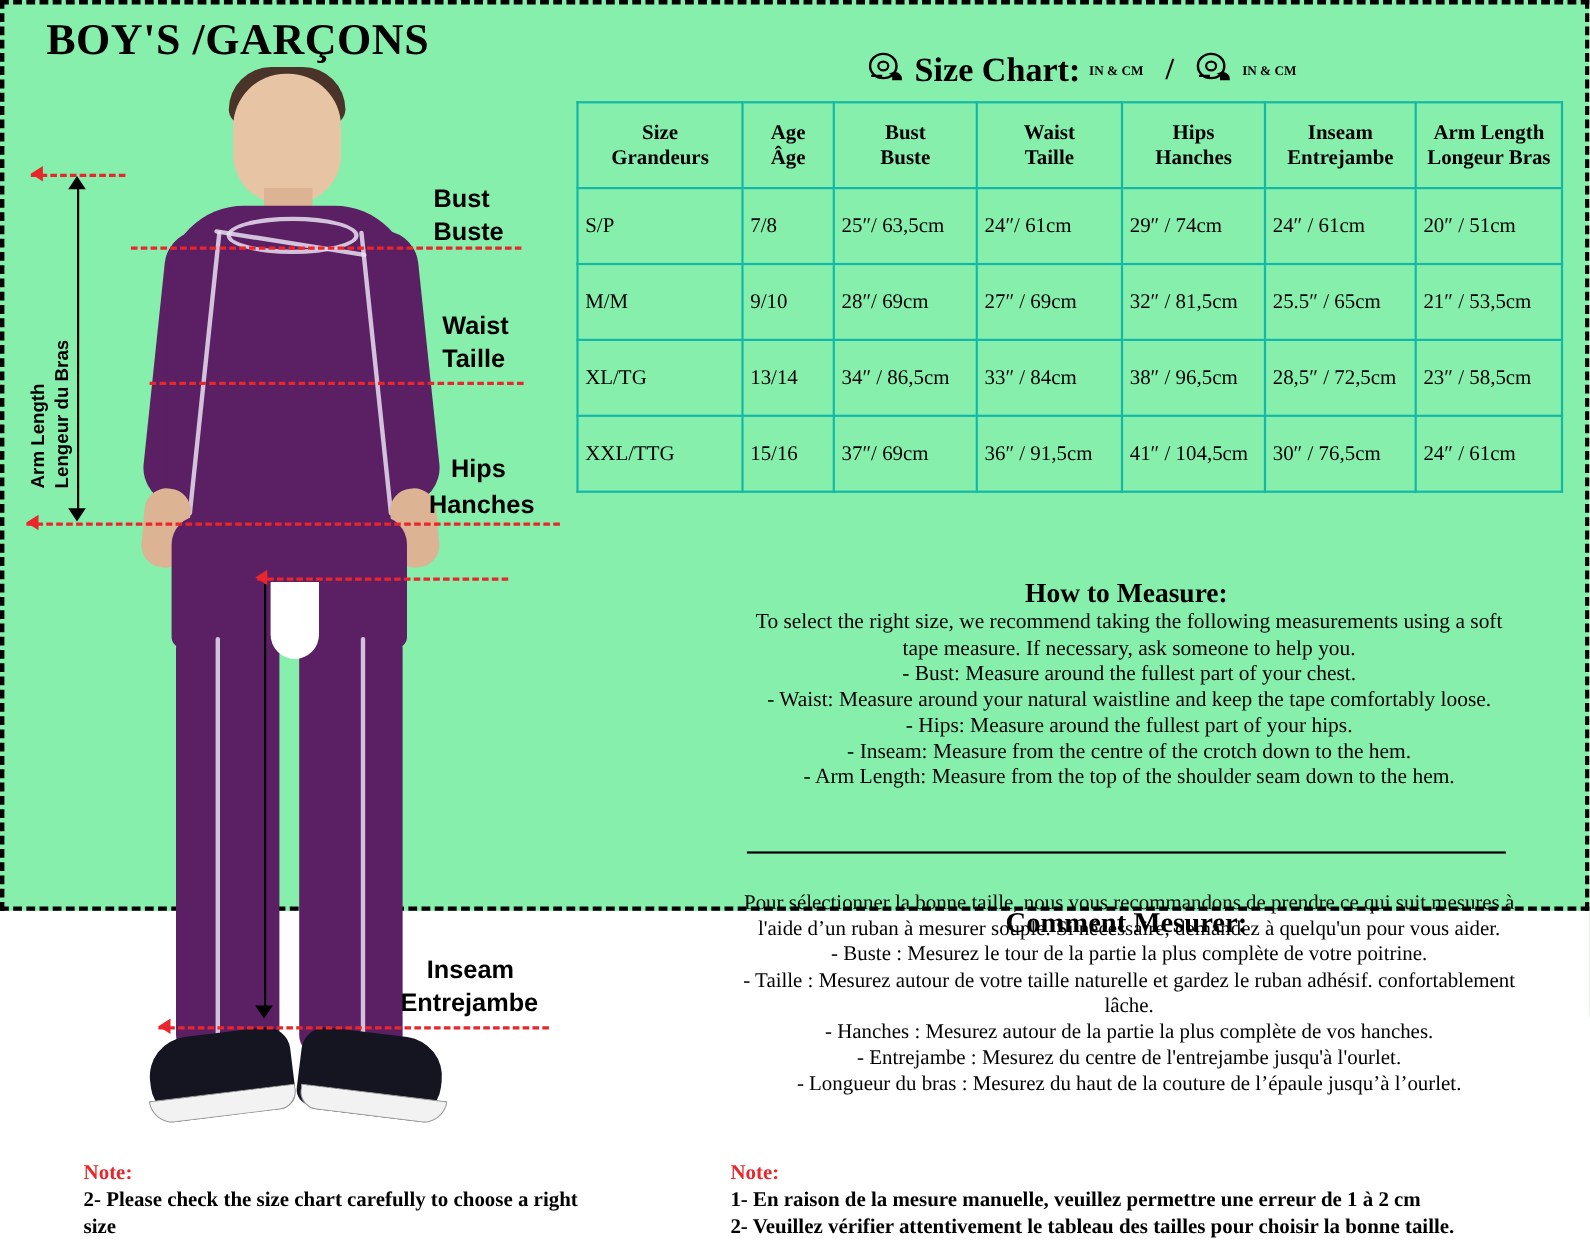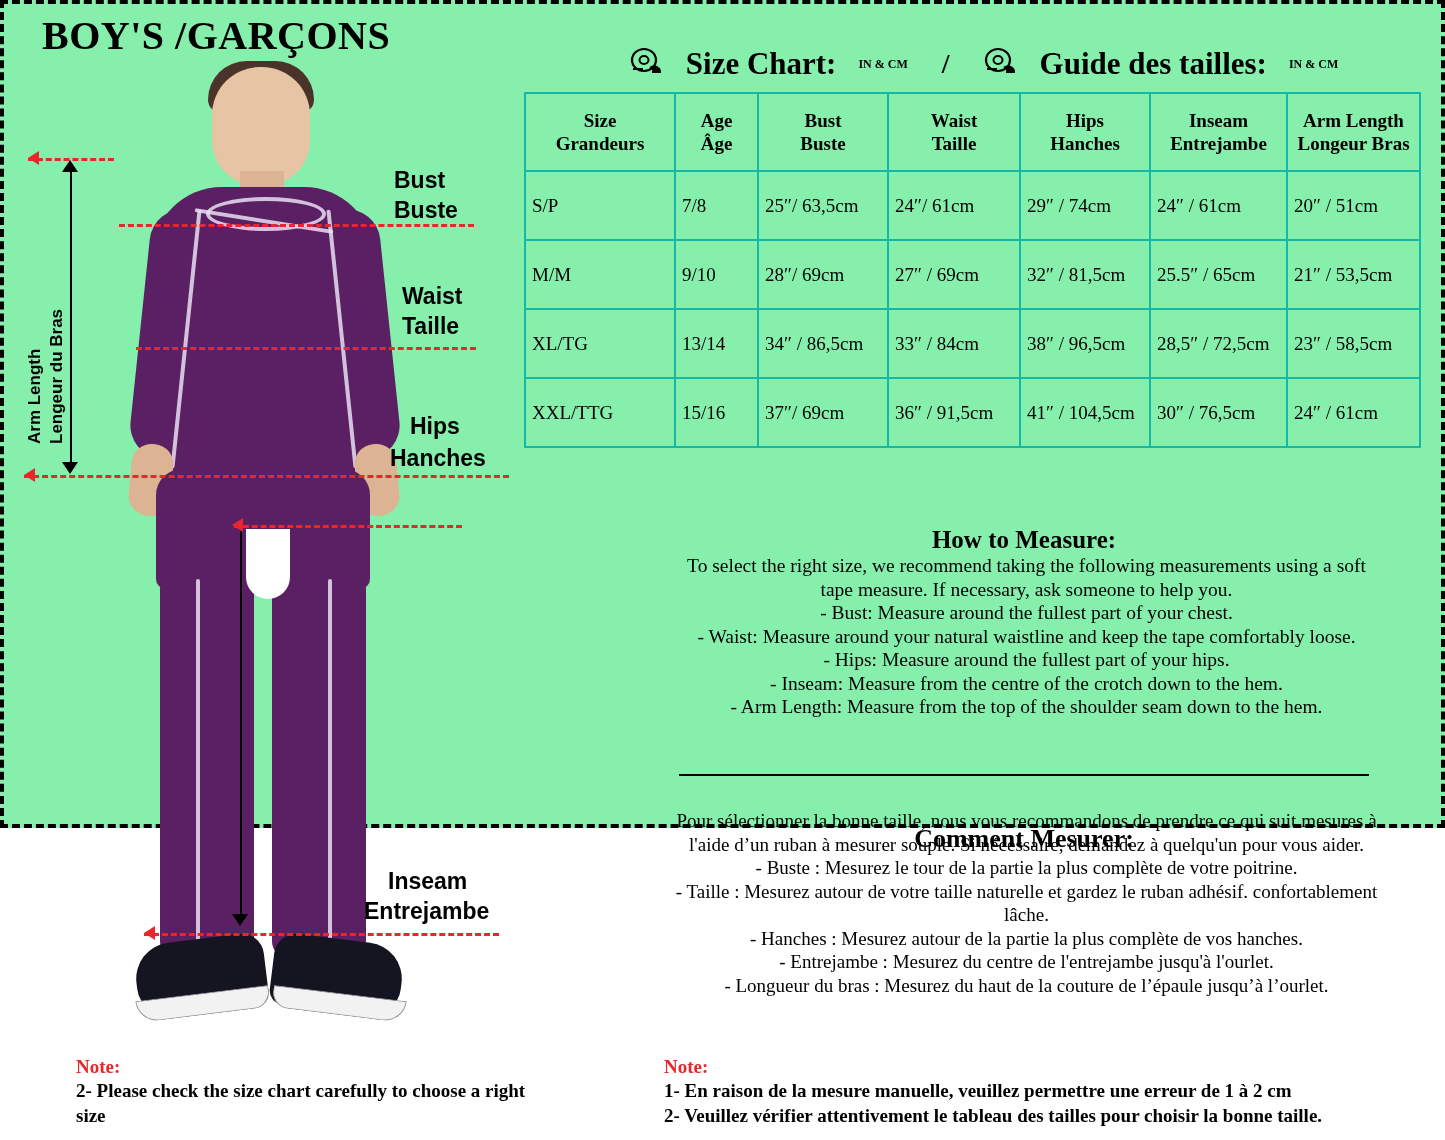--- a/index.html
+++ b/index.html
@@ -266,21 +266,21 @@
     height: 1140px;
   }
   .chart-header {
     position: absolute;
     left: 10px;
     top: 42px;
     width: 900px;
     display: flex;
     align-items: center;
     justify-content: center;
-    gap: 22px;
+    gap: 8px;
     white-space: nowrap;
   }
   .chart-title {
     font-family: "Liberation Serif", serif;
     font-weight: bold;
     font-size: 31px;
   }
   .chart-unit {
     font-family: "Liberation Serif", serif;
     font-weight: bold;
@@ -481,21 +481,20 @@
       <span class="chart-unit">IN &amp; CM</span>
       <span class="slash">/</span>
       <span class="tape-icon">
         <svg width="34" height="30" viewBox="0 0 34 30">
           <ellipse cx="14" cy="13" rx="12" ry="11" fill="none" stroke="#000" stroke-width="2.2"></ellipse>
           <ellipse cx="14" cy="13" rx="4.5" ry="4" fill="none" stroke="#000" stroke-width="2"></ellipse>
           <path d="M24 18 q8 2 7 8 l-9 0 q1 -5 -3 -6 z" fill="#000"></path>
           <path d="M3 22 h10" stroke="#000" stroke-width="2"></path>
         </svg>
       </span>
-      <span class="chart-title">Guide des tailles:</span>
       <span class="chart-unit">IN &amp; CM</span>
     </div>
 
     <table class="size-table">
       <colgroup>
         <col style="width:150px">
         <col style="width:83px">
         <col style="width:130px">
         <col style="width:132px">
         <col style="width:130px">

